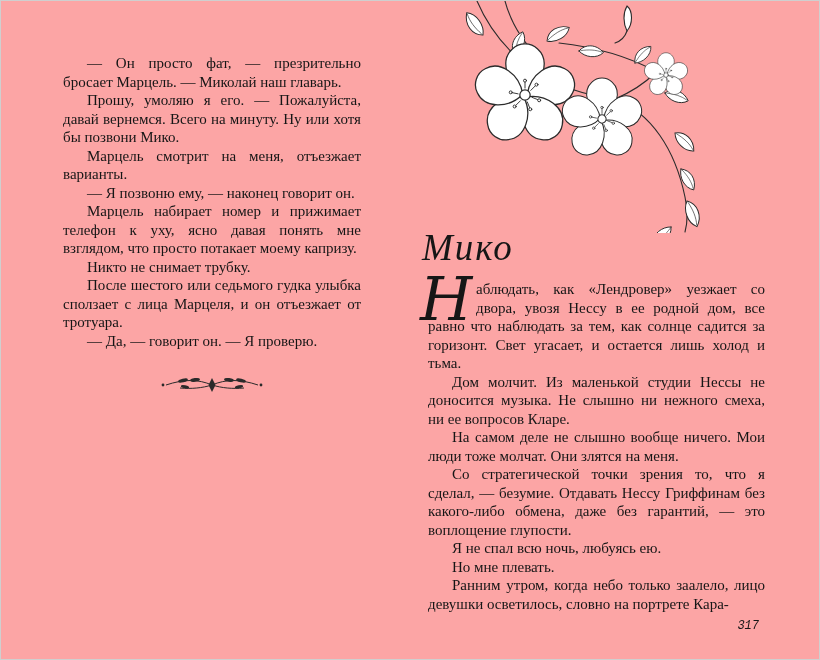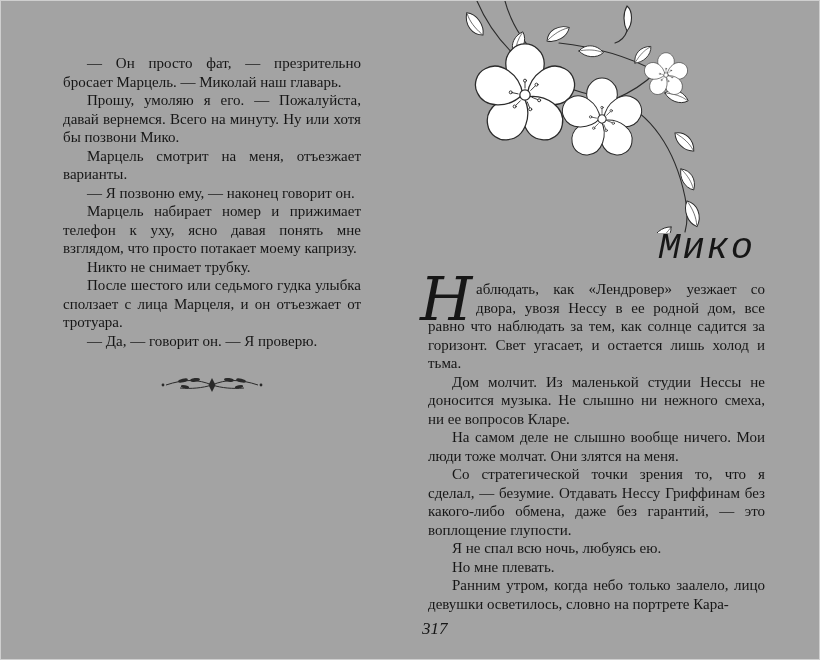--- a/index.html
+++ b/index.html
@@ -6,43 +6,43 @@
   html,body { width:820px; height:660px; }
   body {
     background:#ffffff;
     font-family:"Liberation Serif", serif;
     color:#161616;
     position:relative;
     overflow:hidden;
   }
   .spread {
     position:absolute; inset:0;
-    background:#a3a3a3;
+    background:#fca5a5;
     border:1px solid #cfcfcf;
   }
   .para {
     font-size:15px;
     line-height:18.5px;
     text-align:justify;
     text-indent:24px;
   }
   .left-text {
     position:absolute; left:62px; top:53px; width:298px;
   }
   .divider {
     position:absolute; left:62px; top:374px; width:298px;
     text-align:center;
   }
   .illustration {
     position:absolute; left:418px; top:0; width:352px; height:232px;
   }
   .chapter-title {
     position:absolute; left:421px; top:224px; width:337px; height:48px;
-    text-align:right;
-    font-family:Liberation Mono, monospace;
+    text-align:left;
+    font-family:Liberation Serif, serif;
     font-style:italic;
     font-weight:normal;
     font-size:37px;
     line-height:46px;
     letter-spacing:2px;
     padding-right:4px;
   }
   .right-text {
     position:absolute; left:427px; top:279px; width:337px;
   }
@@ -50,24 +50,24 @@
   .cap-spacer { float:left; width:48px; height:37px; }
   .drop-cap {
     position:absolute; left:419px; top:268px;
     font-family:"DejaVu Serif", serif;
     font-style:italic;
     font-size:60px;
     line-height:60px;
   }
   .page-number {
     position:absolute; left:421px; top:618px; width:337px;
-    text-align:left;
-    font-family:Liberation Serif, serif;
+    text-align:right;
+    font-family:Liberation Mono, monospace;
     font-style:italic;
-    font-size:17px;
+    font-size:12px;
   }
 </style>
 </head>
 <body>
 
 <div class="spread">
 
   <div class="left-text">
     <p class="para">— Он просто фат, — презрительно бросает Марцель. — Миколай наш главарь.</p>
     <p class="para">Прошу, умоляю я его. — Пожалуйста, давай вернемся. Всего на минуту. Ну или хотя бы позвони Мико.</p>

